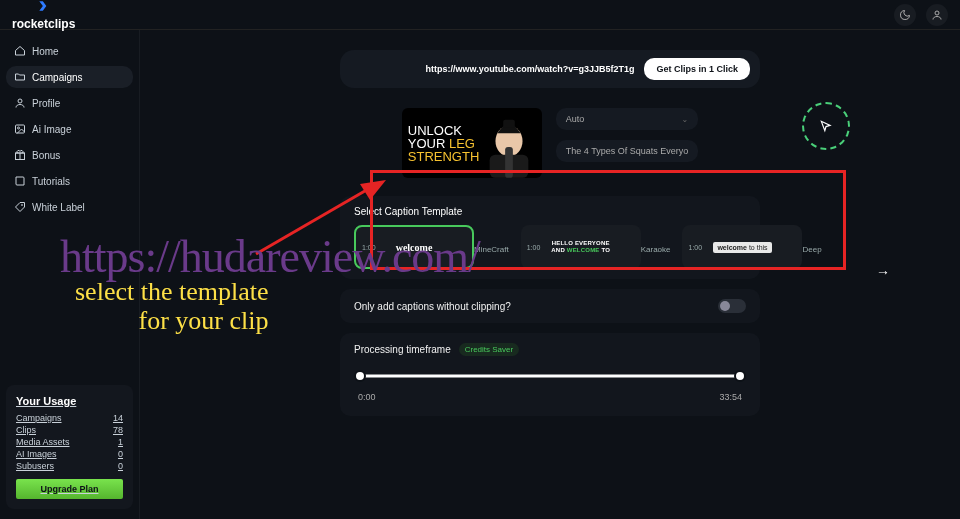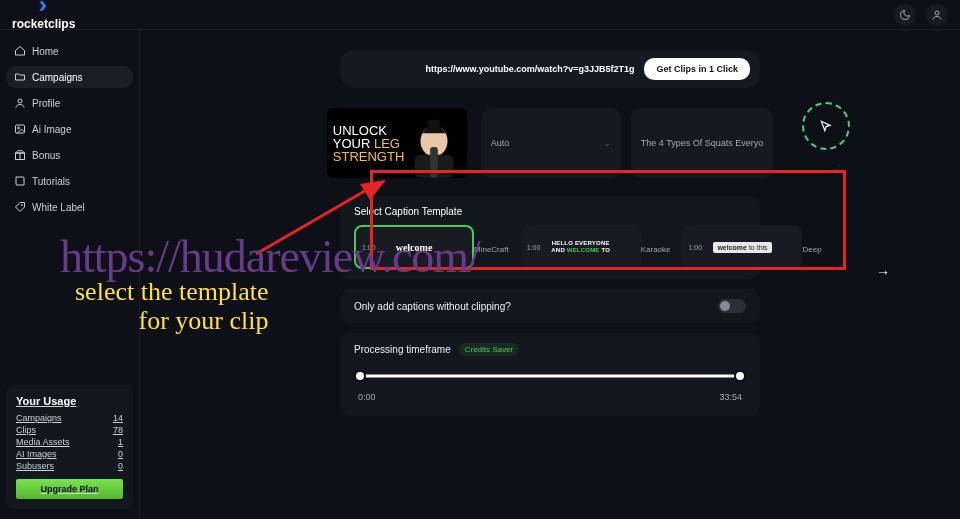--- a/index.html
+++ b/index.html
@@ -95,21 +95,21 @@
   }
   .stage{
     display:flex; justify-content:center; gap:14px; margin-bottom:18px;
   }
   .thumb{
     width:140px; height:70px; background:#000; border-radius:6px; position:relative;
     display:flex; align-items:center; padding:6px;
   }
   .thumb .txt{font-family:Impact, sans-serif; font-size:13px; line-height:1; color:#fff;}
   .thumb .txt .yellow{color:#f7c230;}
-  .right-col{display:flex;flex-direction:row;gap:10px;}
+  .right-col{display:flex;flex-direction:column;gap:10px;}
   .pill{
     background:#151a22; border-radius:10px; padding:6px 10px; font-size:9px;
     display:flex; align-items:center; justify-content:space-between; min-width:140px;
     color:#aaa;
   }
   .chev{font-size:8px;color:#666;}
   .panel{
     background:#12161d; border-radius:10px; padding:10px 14px;
     width:420px; margin:0 auto;
   }

